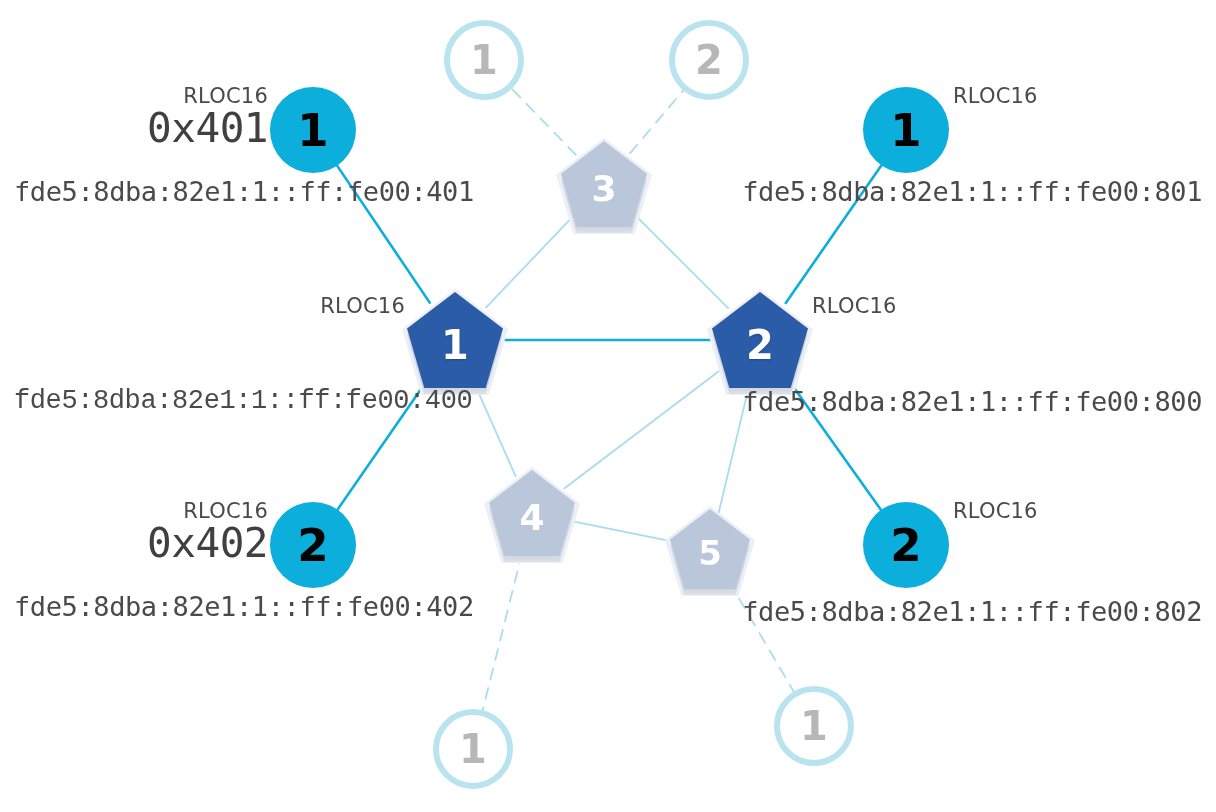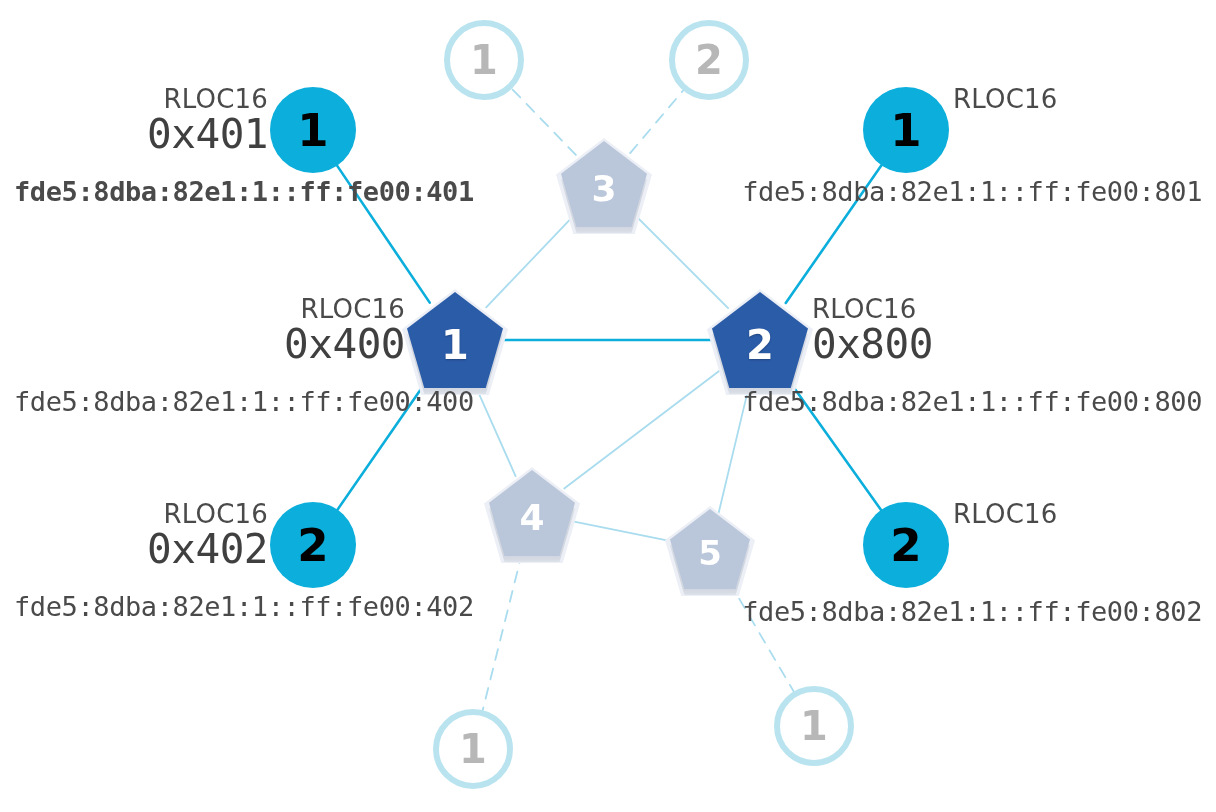--- a/index.html
+++ b/index.html
@@ -70,21 +70,21 @@
     background: #eceff5;
   }
 
   
   .label-group {
     position: absolute;
     white-space: nowrap;
   }
   .rloc-caption {
     font-family: "DejaVu Sans", "Liberation Sans", sans-serif;
-    font-size: 26px;
+    font-size: 21px;
     color: #4a4a4a;
     letter-spacing: 0.2px;
   }
   .rloc-value {
     font-family: "DejaVu Sans Mono", "Liberation Mono", monospace;
     font-size: 41px;
     color: #404040;
     line-height: 1.0;
     letter-spacing: -0.5px;
   }
@@ -167,33 +167,31 @@
       <div class="node circle-solid" style="width: 86px; height: 86px; left: 863px; top: 87px; background: rgb(12, 174, 219); font-size: 45px;">
         <span>1</span>
       </div>
       <div class="node circle-solid" style="width: 86px; height: 86px; left: 863px; top: 502px; background: rgb(12, 174, 219); font-size: 45px;">
         <span>2</span>
       </div>
     </div>
   <div id="label-layer">
       <div class="label-group ta-right" style="top: 294px; right: 811px;">
         <div class="rloc-caption">RLOC16</div>
-        <div class="rloc-value">0x400</div>
-      </div>
-      <div class="ipv6" style="top: 386px; left: 14px; text-align: left;">fde5:8dba:82e1:1::ff:fe00:400</div>
+      </div>
+      <div class="ipv6" style="top: 386px; left: 14px; text-align: left; font-family: Liberation Mono, monospace;">fde5:8dba:82e1:1::ff:fe00:400</div>
       <div class="label-group ta-left" style="top: 294px; left: 812px;">
         <div class="rloc-caption">RLOC16</div>
-        <div class="rloc-value">0x800</div>
       </div>
       <div class="ipv6" style="top: 386px; right: 14px; text-align: left;">fde5:8dba:82e1:1::ff:fe00:800</div>
       <div class="label-group ta-right" style="top: 84px; right: 948px;">
         <div class="rloc-caption">RLOC16</div>
         <div class="rloc-value">0x401</div>
       </div>
-      <div class="ipv6" style="top: 176px; left: 14px; text-align: left; font-weight: bold;">fde5:8dba:82e1:1::ff:fe00:401</div>
+      <div class="ipv6" style="top: 176px; left: 14px; text-align: left;">fde5:8dba:82e1:1::ff:fe00:401</div>
       <div class="label-group ta-right" style="top: 499px; right: 948px;">
         <div class="rloc-caption">RLOC16</div>
         <div class="rloc-value">0x402</div>
       </div>
       <div class="ipv6" style="top: 591px; left: 14px; text-align: left;">fde5:8dba:82e1:1::ff:fe00:402</div>
       <div class="label-group ta-left" style="top: 84px; left: 953px;">
         <div class="rloc-caption">RLOC16</div>
       </div>
       <div class="ipv6" style="top: 176px; right: 14px; text-align: left;">fde5:8dba:82e1:1::ff:fe00:801</div>
       <div class="label-group ta-left" style="top: 499px; left: 953px;">

